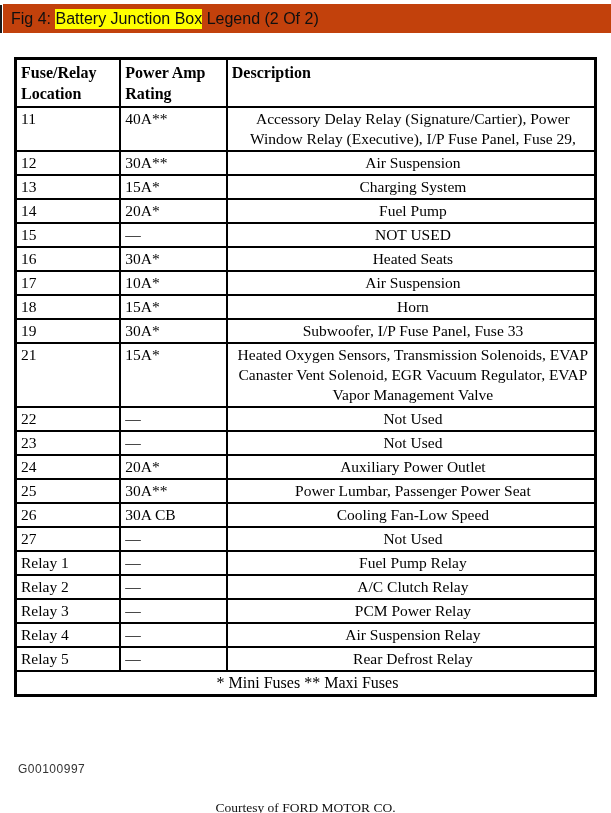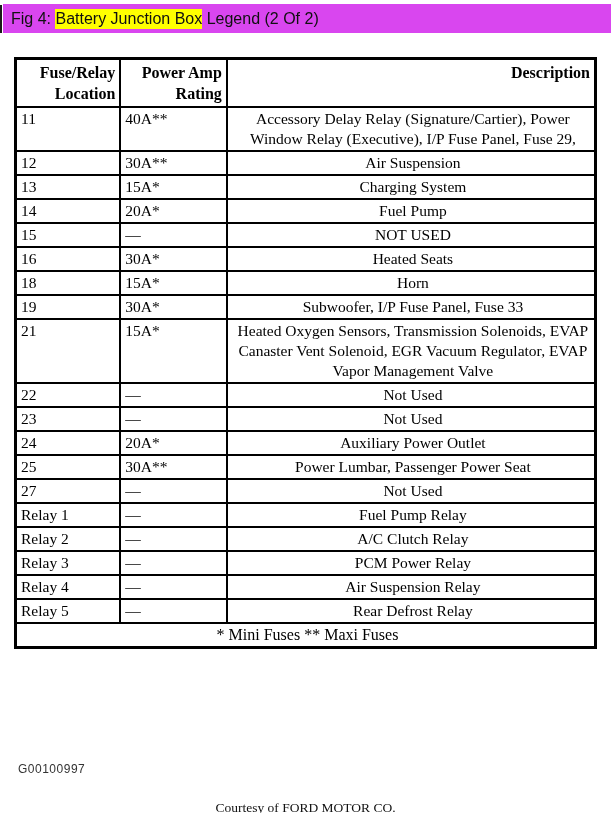--- a/index.html
+++ b/index.html
@@ -36,21 +36,21 @@
     font-size: 15.5px;
     line-height: 20px;
   }
   .fuse-table th, .fuse-table td {
     border: 2px solid #000;
     vertical-align: top;
   }
   .fuse-table th {
     font-size: 16px;
     font-weight: bold;
-    text-align: right;
+    text-align: left;
     padding: 2px 4px;
     line-height: 21px;
   }
   .c-loc, .c-amp { padding: 1px 4px; }
   .c-desc { text-align: center; padding: 1px 4px 1px 8px; }
   .footnote-cell { text-align: center; padding: 1px 4px 1px 8px; font-size: 16px; }
   .doc-code {
     position: absolute; left: 18px; top: 762px;
     font-family: "Liberation Sans", sans-serif;
     font-size: 12px; color: #333; letter-spacing: 0.5px;
@@ -60,21 +60,21 @@
     text-align: center;
     font-size: 13.5px;
     color: #111;
   }
 </style>
 </head>
 <body>
 
 <div class="edge-mark"></div>
 
-<div class="titlebar" style="background: #d946ef;"><span>Fig 4: </span><span class="hl" style="background: rgb(255, 255, 0);">Battery Junction Box</span><span> Legend (2 Of 2)</span></div>
+<div class="titlebar" style="background: #c2410c;"><span>Fig 4: </span><span class="hl" style="background: rgb(255, 255, 0);">Battery Junction Box</span><span> Legend (2 Of 2)</span></div>
 
 <table class="fuse-table">
   <colgroup>
     <col style="width:105px">
     <col style="width:107px">
     <col style="width:371px">
   </colgroup>
   <thead>
     <tr>
       <th>Fuse/Relay Location</th>
@@ -107,20 +107,25 @@
     <td class="c-loc">15</td>
     <td class="c-amp">—</td>
     <td class="c-desc">NOT USED</td>
   </tr>
       <tr>
     <td class="c-loc">16</td>
     <td class="c-amp">30A*</td>
     <td class="c-desc">Heated Seats</td>
   </tr>
       <tr>
+    <td class="c-loc">17</td>
+    <td class="c-amp">10A*</td>
+    <td class="c-desc">Air Suspension</td>
+  </tr>
+      <tr>
     <td class="c-loc">18</td>
     <td class="c-amp">15A*</td>
     <td class="c-desc">Horn</td>
   </tr>
       <tr>
     <td class="c-loc">19</td>
     <td class="c-amp">30A*</td>
     <td class="c-desc">Subwoofer, I/P Fuse Panel, Fuse 33</td>
   </tr>
       <tr>
@@ -140,20 +145,25 @@
   </tr>
       <tr>
     <td class="c-loc">24</td>
     <td class="c-amp">20A*</td>
     <td class="c-desc">Auxiliary Power Outlet</td>
   </tr>
       <tr>
     <td class="c-loc">25</td>
     <td class="c-amp">30A**</td>
     <td class="c-desc">Power Lumbar, Passenger Power Seat</td>
+  </tr>
+      <tr>
+    <td class="c-loc">26</td>
+    <td class="c-amp">30A CB</td>
+    <td class="c-desc">Cooling Fan-Low Speed</td>
   </tr>
       <tr>
     <td class="c-loc">27</td>
     <td class="c-amp">—</td>
     <td class="c-desc">Not Used</td>
   </tr>
       <tr>
     <td class="c-loc">Relay 1</td>
     <td class="c-amp">—</td>
     <td class="c-desc">Fuel Pump Relay</td>

